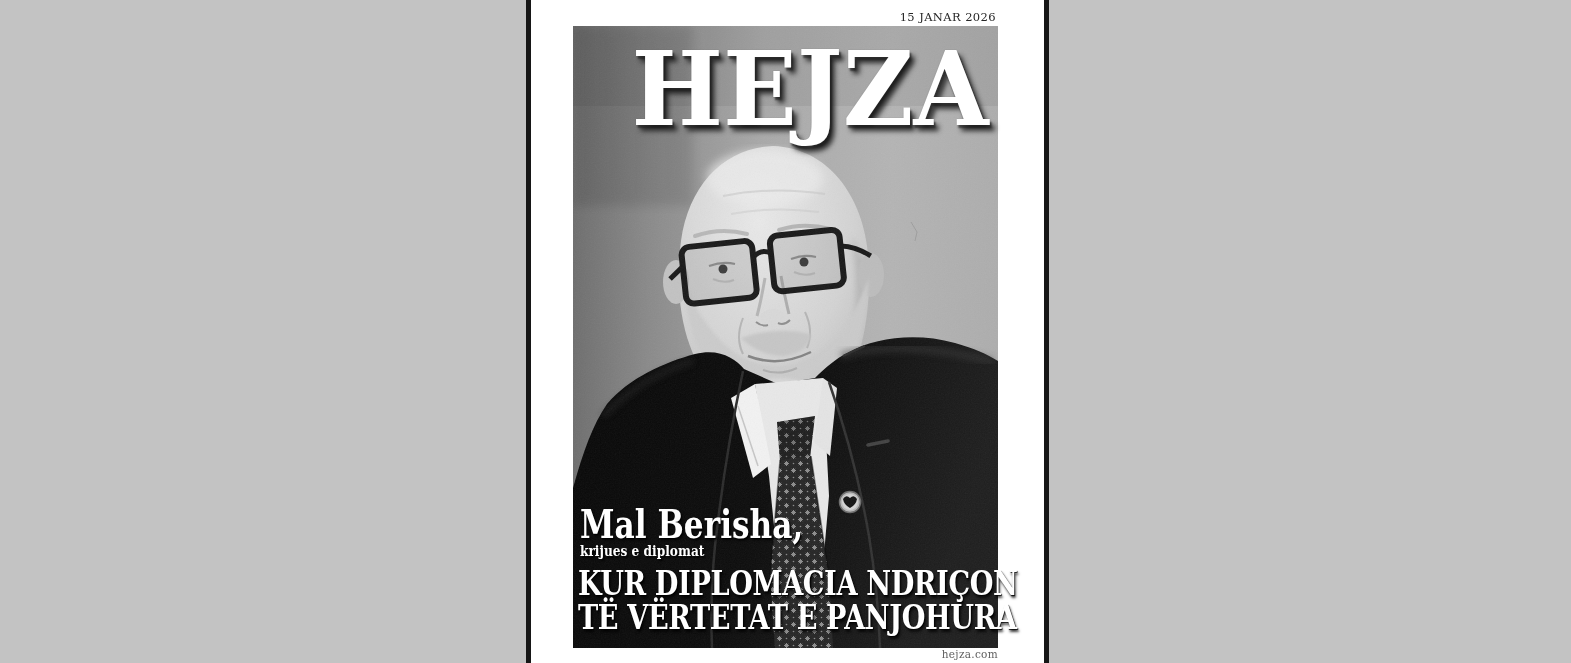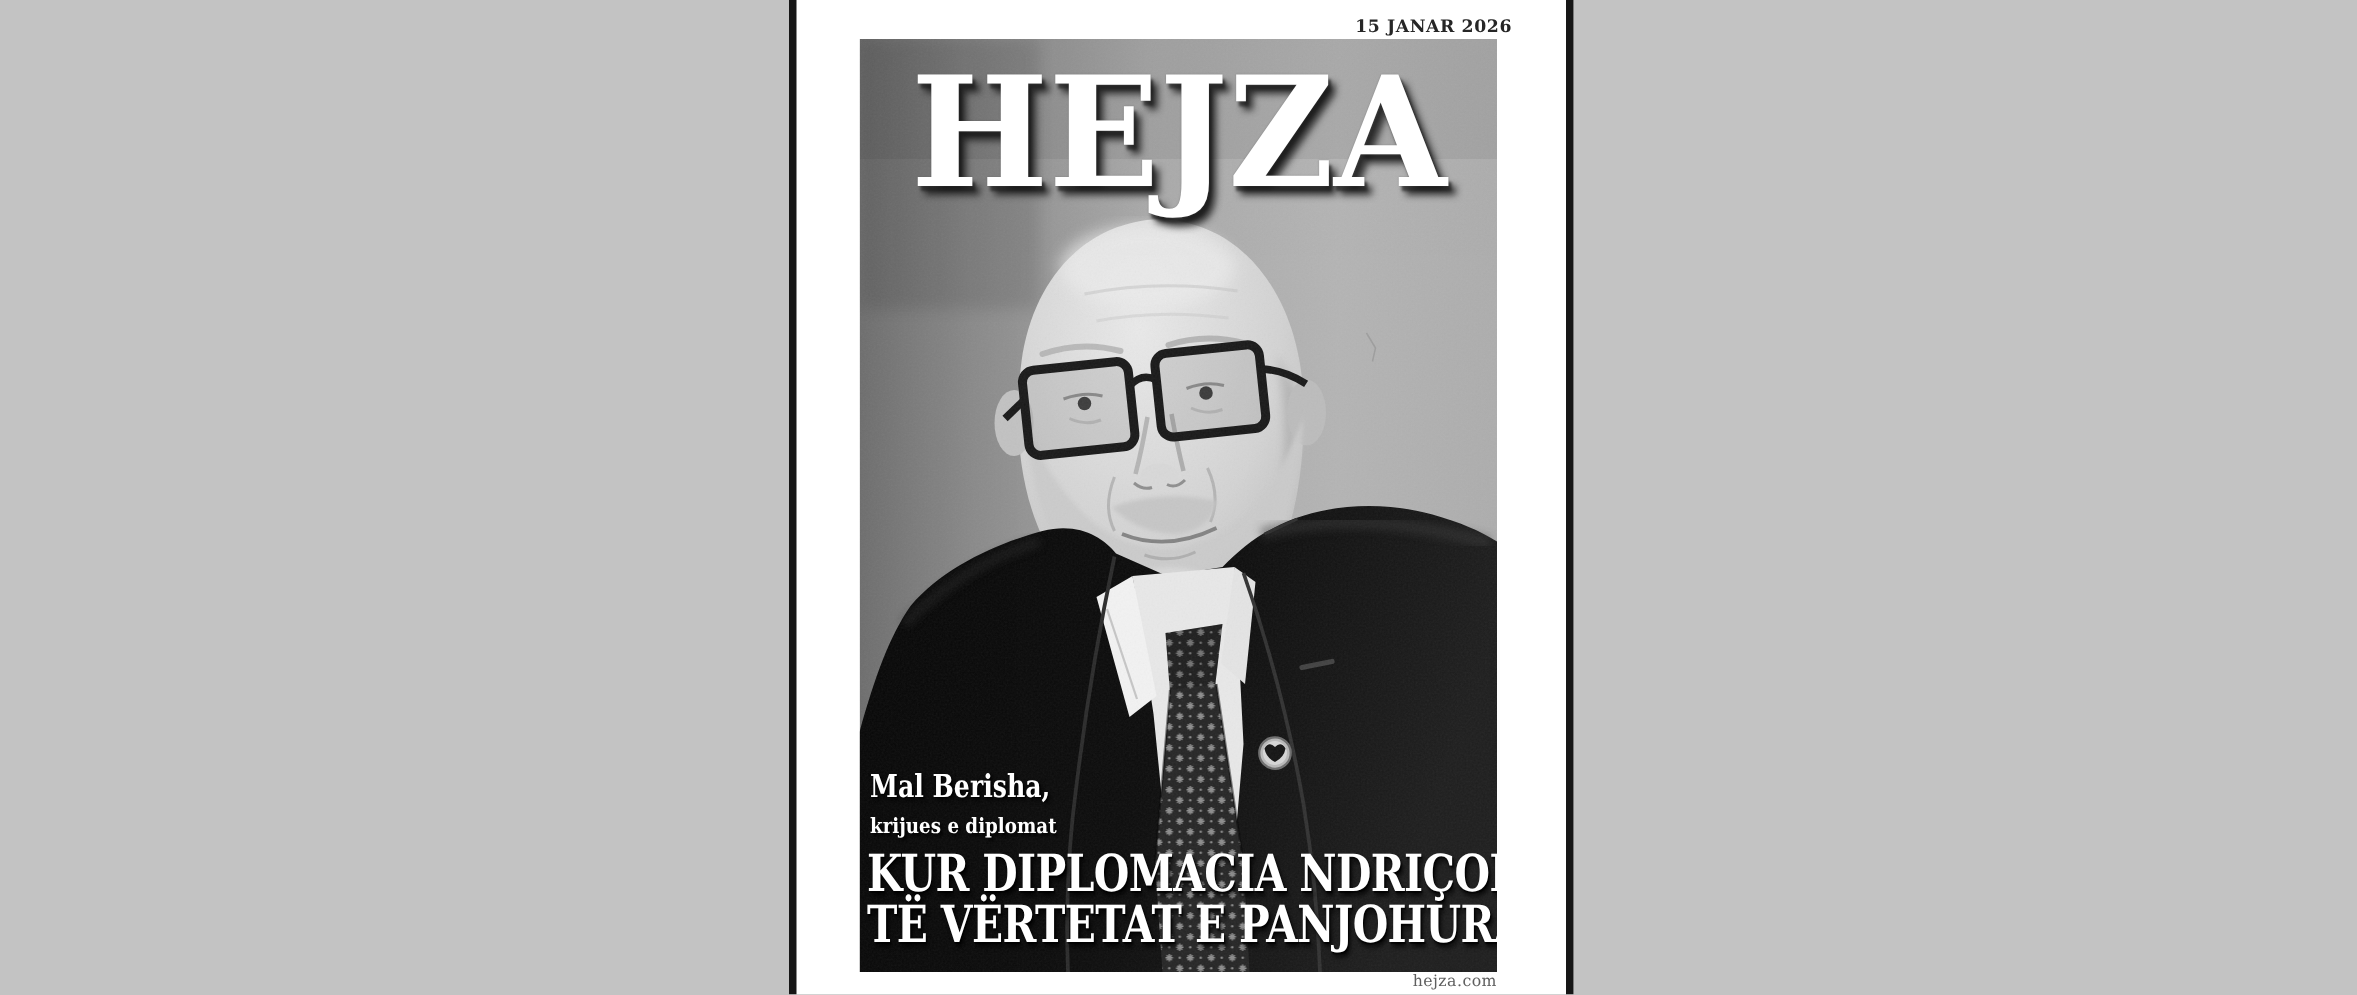--- a/index.html
+++ b/index.html
@@ -7,40 +7,41 @@
     width:1571px;height:663px;overflow:hidden;position:relative;
     background:#c3c3c3;
     font-family:"DejaVu Serif","Liberation Serif",serif;
   }
   .page-frame{
     position:absolute;left:526px;top:0;height:663px;width:513px;
     background:#ffffff;box-sizing:content-box;
     border-left:5px solid #161616;border-right:5px solid #161616;
   }
   .issue-date{
-    position:absolute;top:10px;right:36px;
-    font-size:11.5px;font-weight:bold;color:#262626;letter-spacing:.4px;
+    position:absolute;top:10px;right:48px;
+    font-size:11.5px;font-weight:normal;color:#262626;letter-spacing:.4px;
     white-space:nowrap;
   }
   .cover{
     position:absolute;left:42px;top:26px;width:425px;height:622px;
     overflow:hidden;
+    padding-left:48px;
   }
   .cover svg.portrait{position:absolute;left:0;top:0;}
   .masthead{
     position:absolute;top:12px;left:0;right:0;text-align:center;
     font-size:102px;line-height:1;font-weight:bold;white-space:nowrap;
   }
   .masthead span{
     display:inline-block;transform:scaleX(.95);transform-origin:center;
     color:#ffffff;
     text-shadow:0 0 1px rgba(70,70,70,.55), 5px 6px 5px rgba(25,25,25,.85), 2px 3px 2px rgba(30,30,30,.7);
   }
   .credit{position:absolute;left:7px;top:483px;color:#ffffff;}
-  .credit-name{font-size:21px;line-height:30px;font-weight:bold;white-space:nowrap;}
+  .credit-name{font-size:39px;line-height:30px;font-weight:bold;white-space:nowrap;}
   .credit-name span{display:inline-block;transform:scaleX(.8);transform-origin:left center;
     text-shadow:2px 2px 3px rgba(0,0,0,.8),1px 1px 1px rgba(0,0,0,.9);}
   .credit-role{font-size:14px;line-height:22px;font-weight:bold;white-space:nowrap;margin-top:1px;}
   .credit-role span{display:inline-block;transform:scaleX(.87);transform-origin:left center;
     text-shadow:2px 2px 2px rgba(0,0,0,.85);}
   .headline{position:absolute;left:5px;top:540px;color:#ffffff;font-weight:bold;}
   .hl-line{font-size:34px;line-height:34px;white-space:nowrap;}
   .hl-line span{display:inline-block;transform:scaleX(.8);transform-origin:left center;
     letter-spacing:-.5px;
     text-shadow:2px 3px 3px rgba(0,0,0,.75),1px 1px 1px rgba(0,0,0,.85);}

